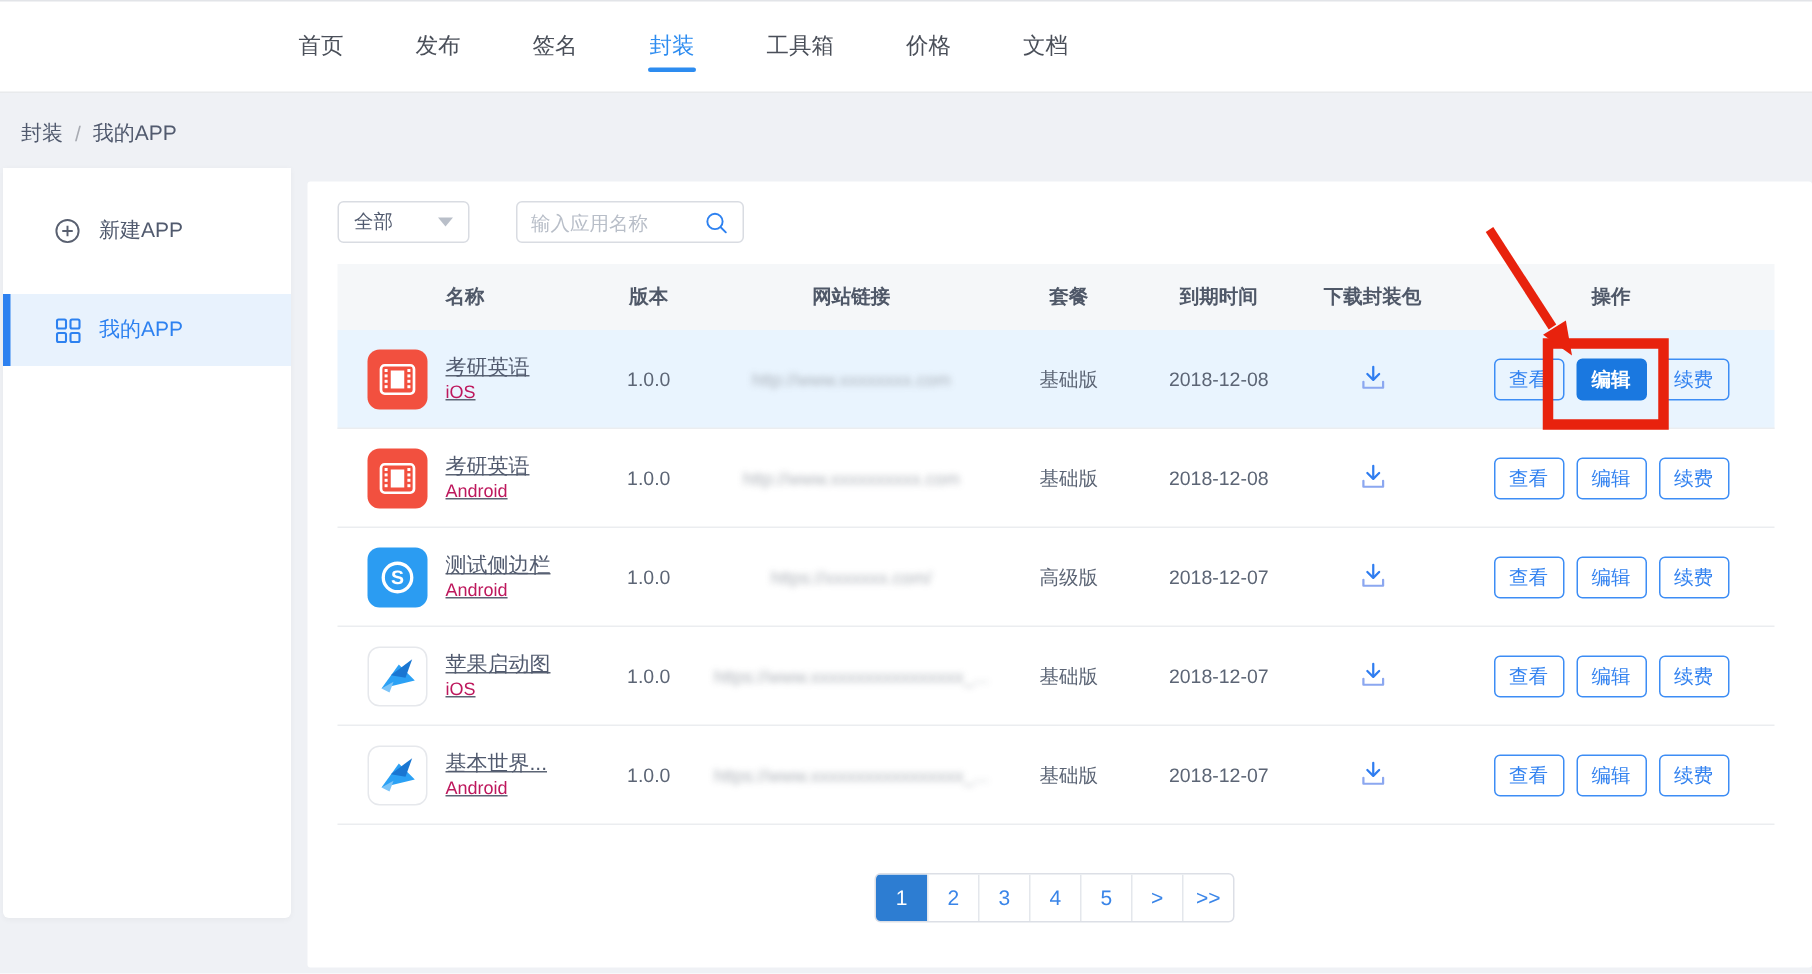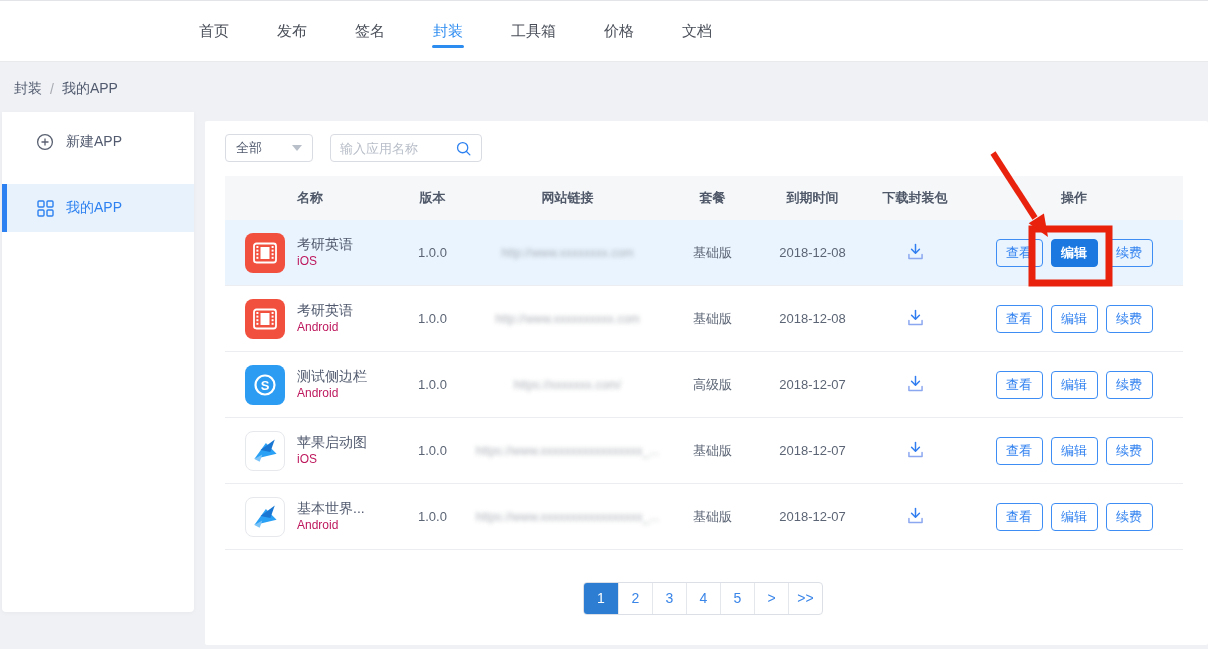--- a/index.html
+++ b/index.html
@@ -27,40 +27,40 @@
   
   .breadcrumb {
     position:absolute; left:14px; top:80px; font-size:14px; color:#515a6e;
     display:flex; gap:8px; align-items:center;
   }
   .crumb-sep { color:#a8abb2; }
   
   .sidebar {
     position:absolute; left:2px; top:112px; width:192px; height:500px;
     background:#fff; border-radius:0 0 4px 4px; box-shadow:0 1px 4px rgba(0,0,0,.04);
-    padding-top:6px;
+    padding-top:18px;
   }
   .side-item {
     height:48px; display:flex; align-items:center; gap:12px;
     padding-left:34px; font-size:14px; color:#515a6e; cursor:pointer; position:relative;
     margin-bottom:18px;
   }
   .side-item.active { background:#e8f2fd; color:#2d81f0; margin-bottom:0; }
   .side-item.active::before {
     content:""; position:absolute; left:0; top:0; bottom:0; width:5px; background:#2d81f0;
   }
   .side-item.active { padding-left:34px; }
   .side-icon { width:18px; height:18px; display:inline-flex; align-items:center; justify-content:center; }
   
   .main-card {
     position:absolute; left:205px; top:121px; width:1003px; height:524px;
     background:#fff; border-radius:2px;
   }
   
-  .filterbar { position:absolute; left:20px; top:13px; display:flex; gap:17px;border-radius:10px; }
+  .filterbar { position:absolute; left:20px; top:13px; display:flex; gap:31px;border-radius:10px; }
   .dropdown {
     width:88px; height:28px; border:1px solid #d9dce2; border-radius:4px;
     display:flex; align-items:center; justify-content:space-between;
     padding:0 10px; font-size:13px; color:#515a6e; cursor:pointer; background:#fff;
   }
   .caret { width:0; height:0; border-left:5px solid transparent; border-right:5px solid transparent; border-top:6px solid #b9bfc9; }
   .searchbox {
     width:152px; height:28px; border:1px solid #d9dce2; border-radius:4px;
     display:flex; align-items:center; padding:0 9px; background:#fff;
   }
@@ -84,21 +84,21 @@
   .c1 { width:170px; } .c2 { width:75px; } .c3 { width:195px; }
   .c4 { width:95px; } .c5 { width:105px; } .c6 { width:100px; } .c7 { width:218px; }
   .c-name { display:flex; align-items:center; text-align:left; padding-left:20px; }
   .app-icon {
     width:40px; height:40px; border-radius:8px; display:inline-flex;
     align-items:center; justify-content:center; flex:0 0 40px;
   }
   .icon-film { background:#f2503f; }
   .icon-s { background:#2b9cf2; }
   .icon-bird { background:#fff; border:1px solid #e6e8ec; }
-  .nm { display:flex; flex-direction:column; margin-left:12px; line-height:17px; }
+  .nm { display:flex; flex-direction:column; margin-left:12px; line-height:17px;text-decoration:underline; }
   .nm .t { font-size:14px; color:#515a6e; }
   .nm .p { font-size:12px; color:#be185d; }
   .blur-url { color:#9aa0a8; font-size:12px; filter:blur(2px); opacity:.8; white-space:nowrap; }
   .dl-icon { cursor:pointer; display:inline-block; }
   .c-act { display:flex; gap:8px; justify-content:center; }
   .btn {
     width:47px; height:28px; border:1px solid #3d8df5; border-radius:4px;
     background:transparent; color:#3282f0; font-size:13px; cursor:pointer;
     font-family:inherit; line-height:26px; padding:0;
   }

